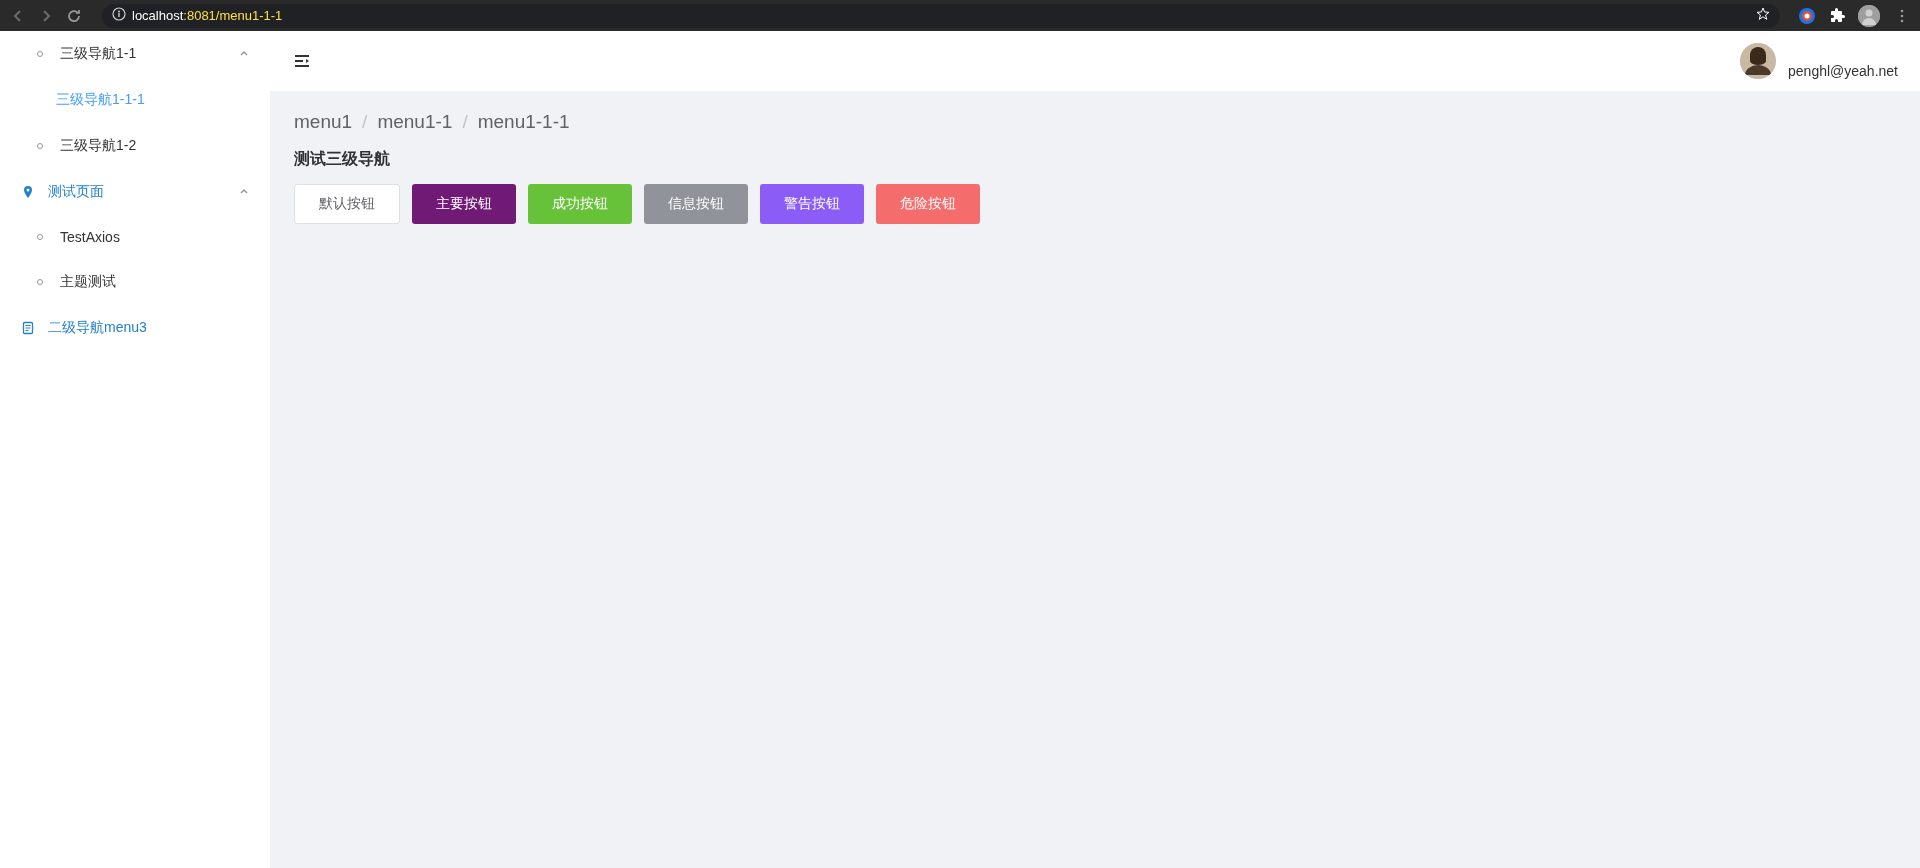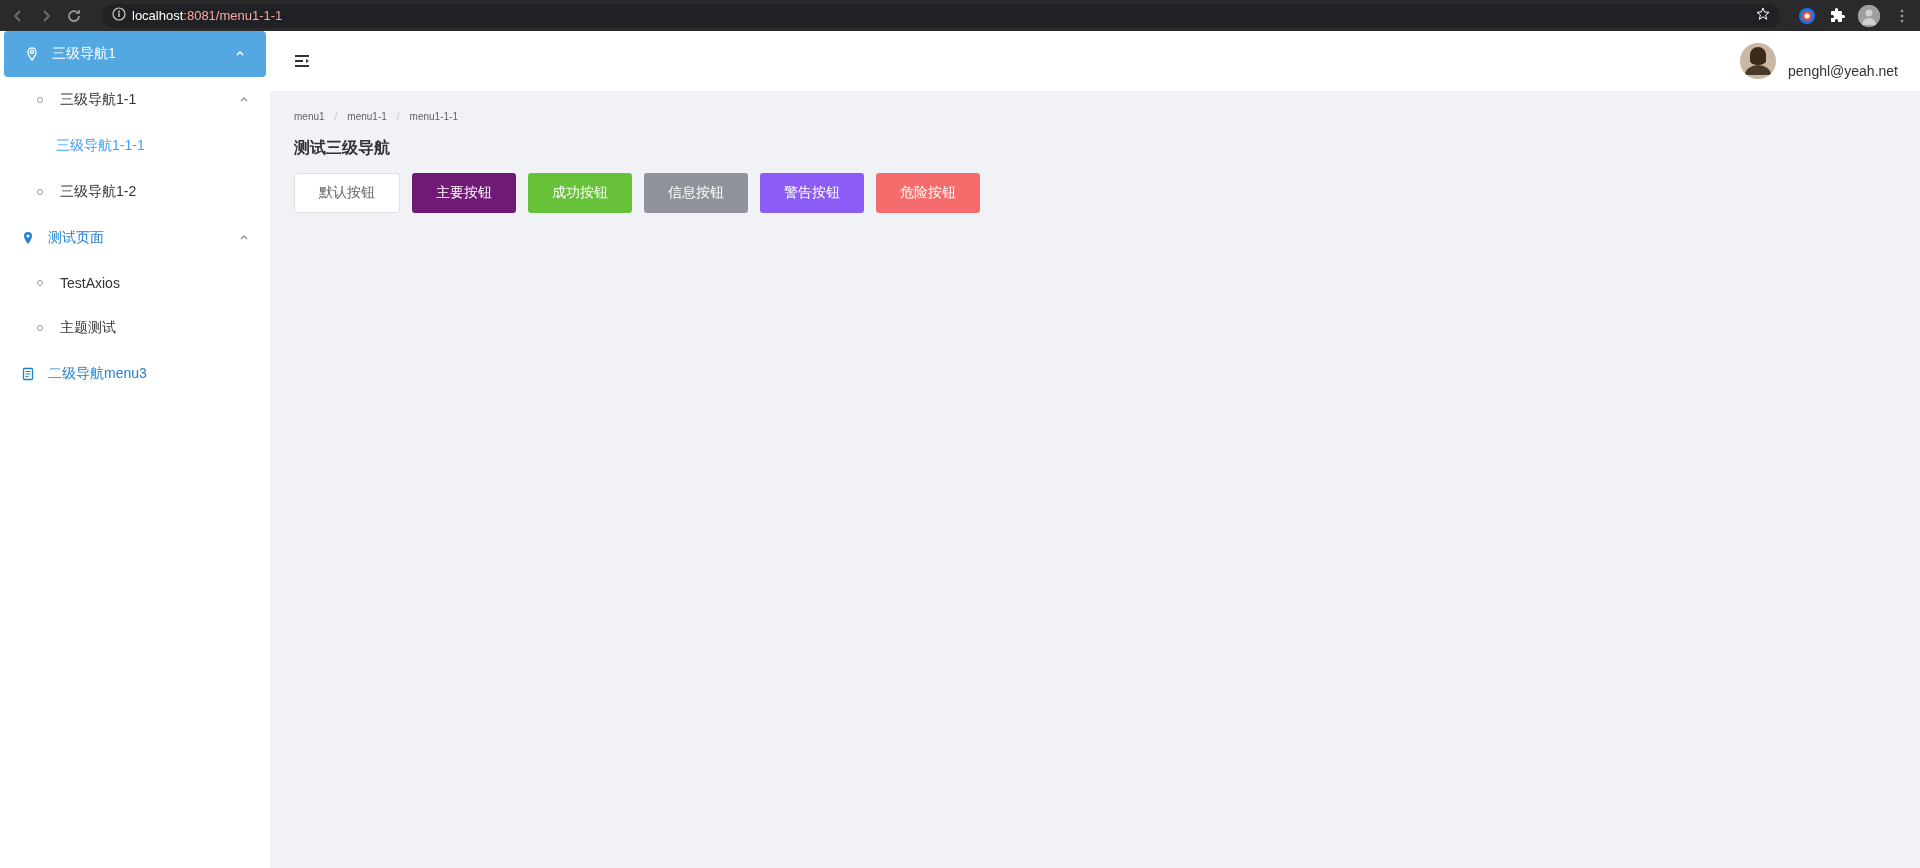--- a/index.html
+++ b/index.html
@@ -3,21 +3,21 @@
 <meta charset="utf-8">
 <style>
 *{margin:0;padding:0;box-sizing:border-box;font-family:-apple-system,BlinkMacSystemFont,"Segoe UI","Microsoft YaHei",sans-serif}
 body{background:#fff}
 
 .browser-bar{height:31px;background:#2a2a2a;display:flex;align-items:center;padding:0 8px;gap:8px}
 .nav-btn{width:20px;height:20px;display:flex;align-items:center;justify-content:center;color:#ccc;opacity:.7;cursor:pointer}
 .nav-btn.disabled{opacity:.4}
 .url-bar{flex:1;height:24px;background:#202124;border-radius:12px;display:flex;align-items:center;padding:0 10px;gap:6px;color:#ccc;font-size:13px;margin-left:10px}
 .url-text{color:#fff}
-.url-text .dim{color:#fca5a5}
+.url-text .dim{color:#fde047}
 .browser-right{display:flex;align-items:center;gap:12px;margin-left:10px}
 .ext-icon{width:18px;height:18px;display:flex;align-items:center;justify-content:center;color:#ccc}
 .avatar-icon{width:22px;height:22px;border-radius:50%;background:#9e9e9e;display:flex;align-items:center;justify-content:center;color:#fff}
 
 .app{display:flex;height:calc(100vh - 31px)}
 .sidebar{width:270px;background:#fff;flex-shrink:0;overflow-y:auto}
 .logo-area{display:flex;align-items:center;padding:10px 16px;gap:10px;height:60px}
 .logo-mark{width:36px;height:36px;display:flex;align-items:center;justify-content:center}
 .logo-text{display:flex;flex-direction:column}
 .logo-main{font-size:18px;font-weight:600;color:#2381d0;letter-spacing:4px}
@@ -40,21 +40,21 @@
 
 .main{flex:1;display:flex;flex-direction:column;background:#f0f2f5}
 .topbar{height:60px;background:#fff;display:flex;align-items:center;padding:0 22px;justify-content:space-between}
 .hamburger{width:20px;height:20px;display:flex;align-items:center;justify-content:center;cursor:pointer;color:#333}
 .user-area{display:flex;align-items:flex-end;gap:12px}
 .user-avatar{width:36px;height:36px;border-radius:50%;background:#ccc;overflow:hidden}
 .user-avatar svg{width:100%;height:100%}
 .user-name{font-size:14px;color:#333}
 
 .content{padding:20px 24px;flex:1}
-.breadcrumb{display:flex;align-items:center;gap:10px;font-size:10px;color:#606266;margin-bottom:16px}
+.breadcrumb{display:flex;align-items:center;gap:10px;font-size:19px;color:#606266;margin-bottom:16px}
 .bc-sep{color:#c0c4cc}
 .page-title{font-size:16px;font-weight:700;color:#303133;margin-bottom:14px}
 .btn-row{display:flex;gap:12px}
 .btn{padding:10px 24px;border-radius:3px;font-size:14px;border:none;cursor:pointer;color:#fff}
 .btn.default{background:#fff;color:#606266;border:1px solid #dcdfe6}
 .btn.primary{background:#701a75}
 .btn.success{background:#67c23a}
 .btn.info{background:#909399}
 .btn.warning{background:#8b5cf6}
 .btn.danger{background:#f56c6c}
@@ -119,34 +119,20 @@
           <circle cx="8" cy="13" r="1.3" fill="#ccc"></circle>
         </svg>
       </div>
   </div>
 </div>
 
 <div class="app">
   <div class="sidebar">
 
     <ul class="menu">
-      <li class="menu-item level1 active">
-        <span class="icon">
-            <svg width="14" height="14" viewBox="0 0 14 14">
-              <path d="M7 1 A4 4 0 0 1 11 5 C11 8 7 13 7 13 C7 13 3 8 3 5 A4 4 0 0 1 7 1 Z" fill="none" stroke="currentColor" stroke-width="1.3"></path>
-              <circle cx="7" cy="5" r="1.5" fill="none" stroke="currentColor" stroke-width="1.3"></circle>
-            </svg>
-          </span>
-        <span class="label">三级导航1</span>
-        <span class="chev up">
-            <svg width="12" height="12" viewBox="0 0 12 12">
-              <path d="M3 5 L6 8 L9 5" stroke="currentColor" stroke-width="1.5" fill="none"></path>
-            </svg>
-          </span>
-      </li>
       <li class="menu-item sub">
         <span class="icon">
             <span class="circle"></span>
           </span>
         <span class="label">三级导航1-1</span>
         <span class="chev up">
             <svg width="12" height="12" viewBox="0 0 12 12">
               <path d="M3 5 L6 8 L9 5" stroke="currentColor" stroke-width="1.5" fill="none"></path>
             </svg>
           </span>

